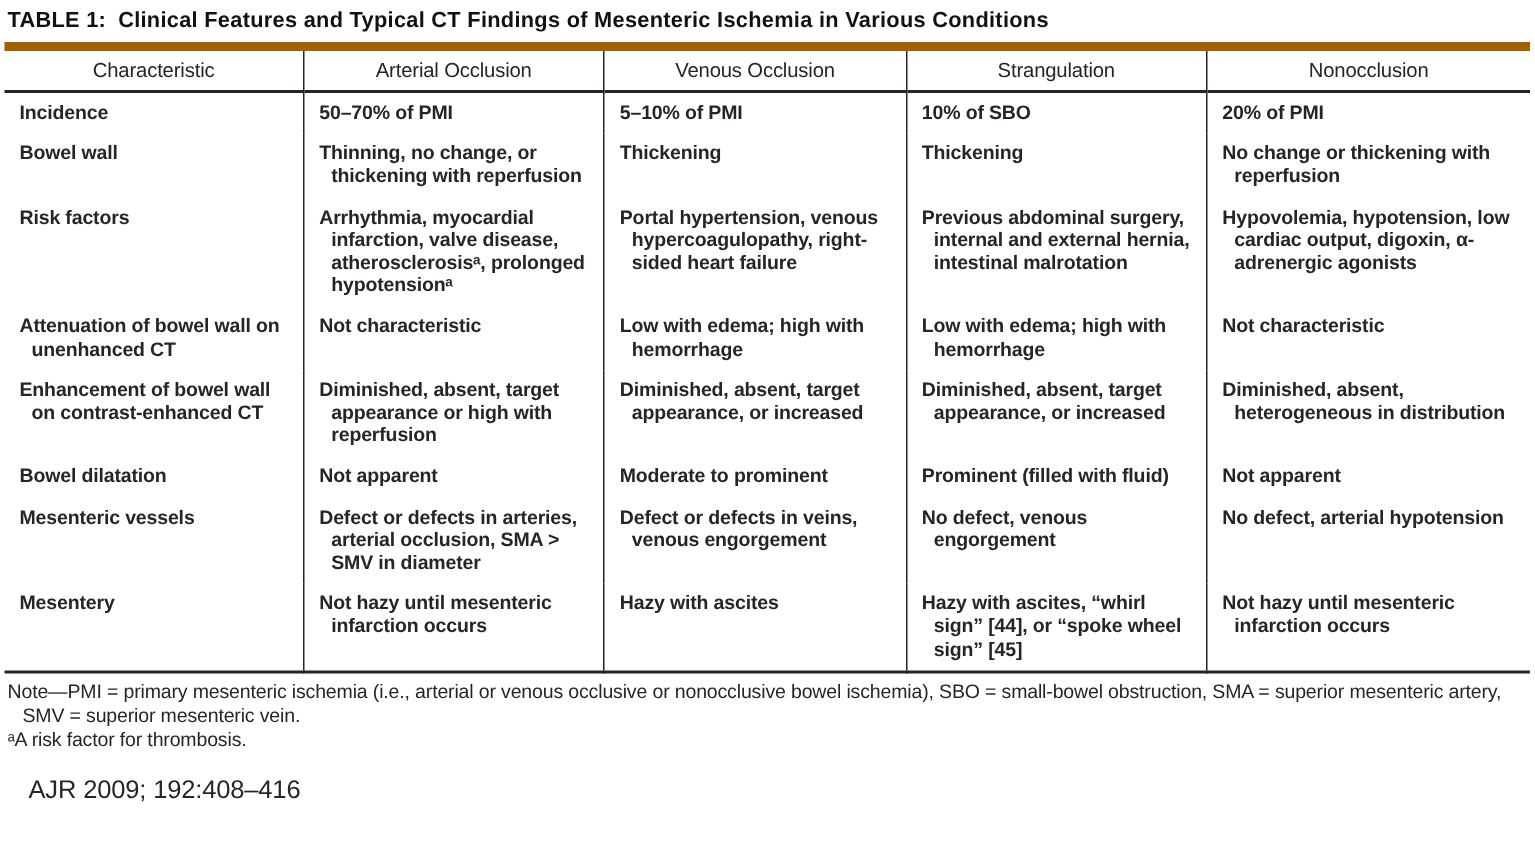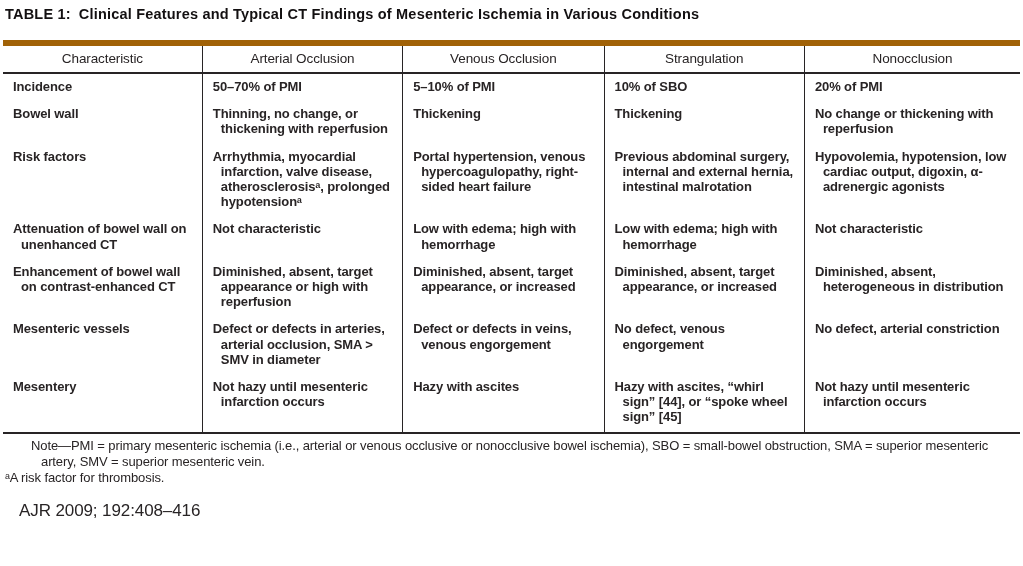--- a/index.html
+++ b/index.html
@@ -14,21 +14,21 @@
     height: 566px;
     padding: 4px 3px 0 3px;
     overflow: hidden;
     background: #ffffff;
   }
   .table-title {
     font-size: 14.5px;
     font-weight: bold;
     color: #131011;
     letter-spacing: 0.2px;
-    padding: 2px 0 18px 2px;
+    padding: 2px 0 6px 2px;
     white-space: nowrap;
   }
   .table-title .title-label { margin-right: 8px; }
   table.data-table {
     width: 100%;
     border-collapse: collapse;
     table-layout: fixed;
     border-top: 6px solid #a16207;
     border-bottom: 2px solid #282425;
     font-size: 13px;
@@ -60,21 +60,20 @@
   }
   .notes {
     font-size: 13px;
     line-height: 1.25;
     padding: 4px 2px 0 2px;
     letter-spacing: -0.1px;
   }
   .note-main {
     padding-left: 10px;
     text-indent: -10px;
-    margin-left: 26px;
   }
   .note-foot { margin-top: 0px; }
   .citation {
     margin-top: 14px;
     padding-left: 14px;
     font-size: 17px;
   }
 </style>
 </head>
 <body>
@@ -183,33 +182,50 @@
           </td>
         <td>
             <div class="hang">Diminished, absent, target appearance, or increased</div>
           </td>
         <td>
             <div class="hang">Diminished, absent, heterogeneous in distribution</div>
           </td>
       </tr>
       <tr>
         <td>
+            <div class="hang">Bowel dilatation</div>
+          </td>
+        <td>
+            <div class="hang">Not apparent</div>
+          </td>
+        <td>
+            <div class="hang">Moderate to prominent</div>
+          </td>
+        <td>
+            <div class="hang">Prominent (filled with fluid)</div>
+          </td>
+        <td>
+            <div class="hang">Not apparent</div>
+          </td>
+      </tr>
+      <tr>
+        <td>
             <div class="hang">Mesenteric vessels</div>
           </td>
         <td>
             <div class="hang">Defect or defects in arteries, arterial occlusion, SMA &gt; SMV in diameter</div>
           </td>
         <td>
             <div class="hang">Defect or defects in veins, venous engorgement</div>
           </td>
         <td>
             <div class="hang">No defect, venous engorgement</div>
           </td>
         <td>
-            <div class="hang">No defect, arterial constriction</div>
+            <div class="hang">No defect, arterial hypotension</div>
           </td>
       </tr>
       <tr>
         <td>
             <div class="hang">Mesentery</div>
           </td>
         <td>
             <div class="hang">Not hazy until mesenteric infarction occurs</div>
           </td>
         <td>

